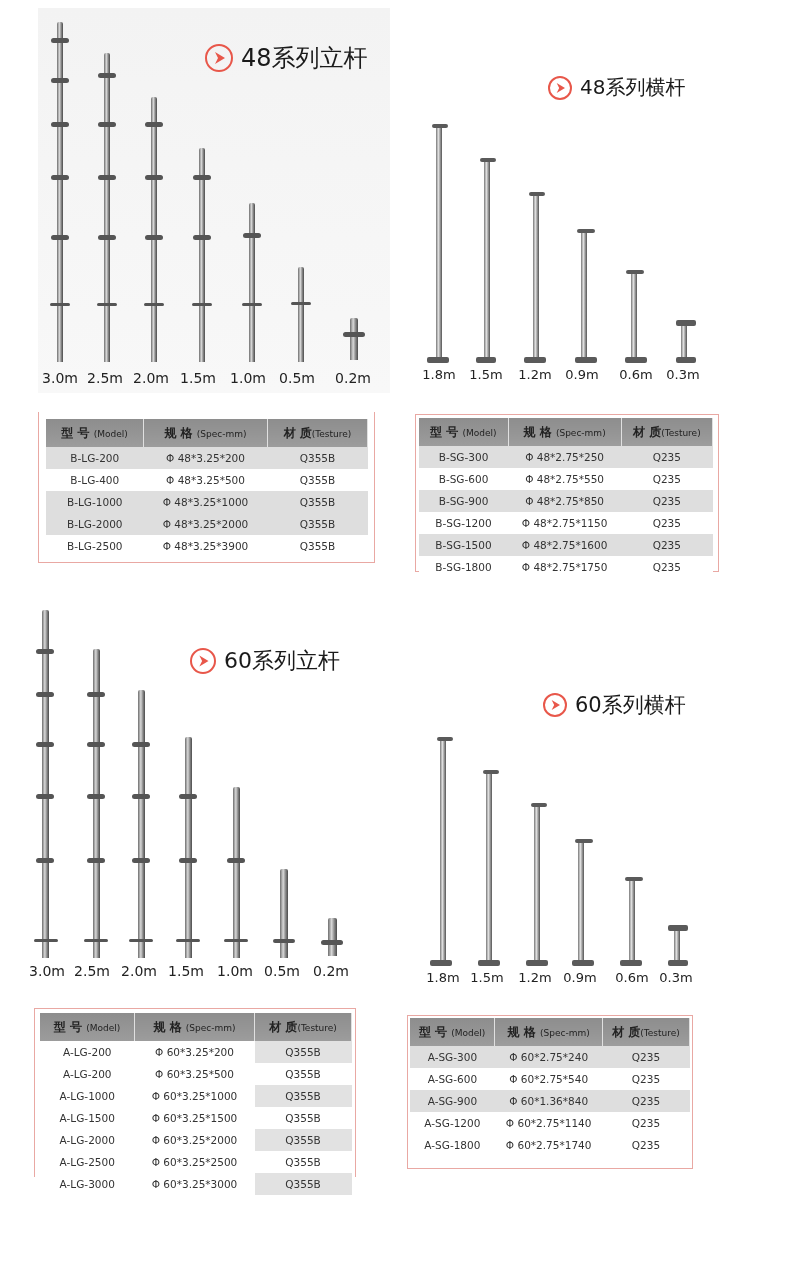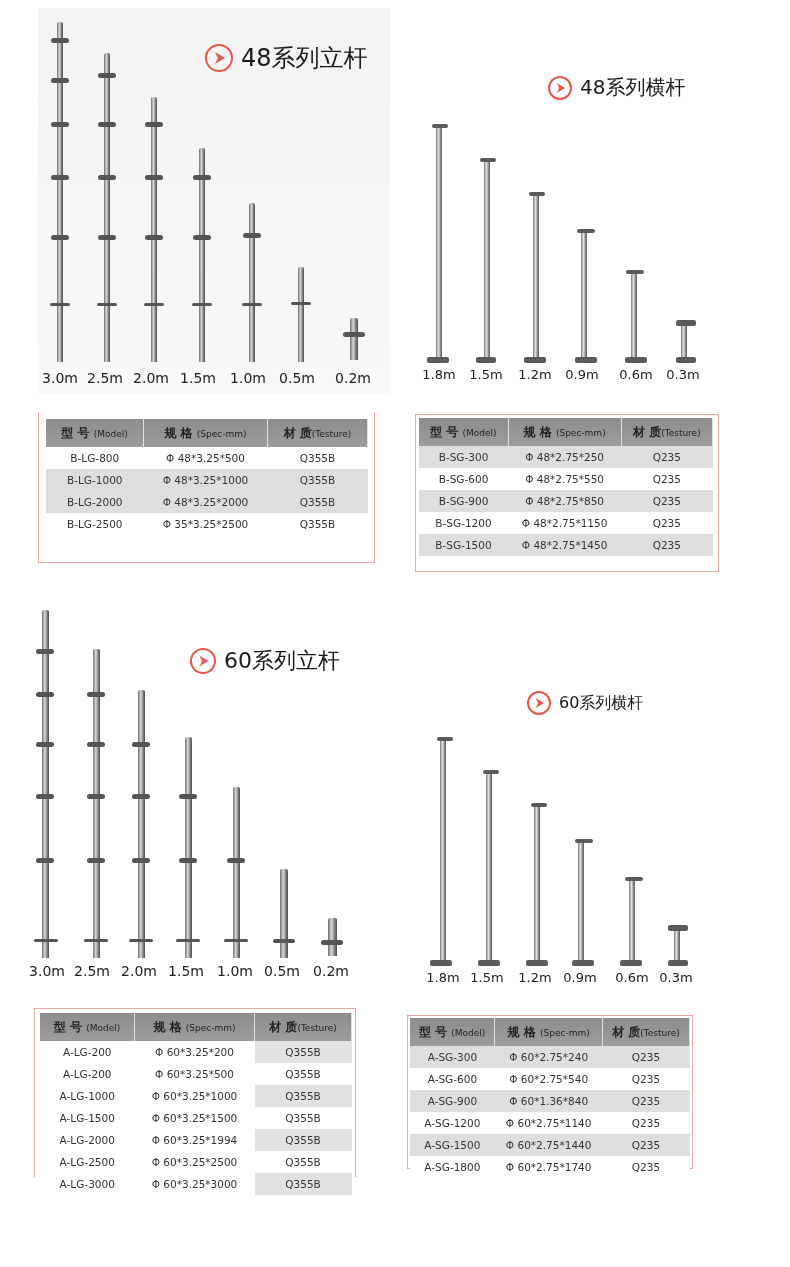--- a/index.html
+++ b/index.html
@@ -84,38 +84,43 @@
 <div class="tbox" style="left:38px;top:412px;width:335px;height:150px;border-top:none;border-right:1.5px solid #e9a8a3;"></div>
 <table class="spec" style="left:46px;top:419px;width:322px;">
   <thead>
       <tr>
     <th><span>型 号</span> <small>(Model)</small></th>
     <th><span>规 格</span> <small>(Spec-mm)</small></th>
     <th><span>材 质</span><small>(Testure)</small></th>
   </tr>
     </thead>
   <tbody>
-    <tr class="even">
-        <td>B-LG-800</td>
+    <tr class="odd">
+        <td>B-LG-200</td>
+        <td>Φ 48*3.25*200</td>
+        <td>Q355B</td>
+      </tr>
+    <tr class="even">
+        <td>B-LG-400</td>
         <td>Φ 48*3.25*500</td>
         <td>Q355B</td>
       </tr>
     <tr class="odd">
         <td>B-LG-1000</td>
         <td>Φ 48*3.25*1000</td>
         <td>Q355B</td>
       </tr>
     <tr class="odd">
         <td>B-LG-2000</td>
         <td>Φ 48*3.25*2000</td>
         <td>Q355B</td>
       </tr>
     <tr class="even">
         <td>B-LG-2500</td>
-        <td>Φ 35*3.25*2500</td>
+        <td>Φ 48*3.25*3900</td>
         <td>Q355B</td>
       </tr>
   </tbody>
 </table>
 
 <div class="title" style="left:548px;top:74px;font-size:20px;">
   <span class="arrow" style="width:24px;height:24px;">
     <svg viewBox="0 0 24 24">
         <path d="M8 6 L18 12 L8 18 L11 12 Z" fill="#e8574a"></path>
       </svg>
@@ -176,21 +181,26 @@
         <td>Φ 48*2.75*850</td>
         <td>Q235</td>
       </tr>
     <tr class="even">
         <td>B-SG-1200</td>
         <td>Φ 48*2.75*1150</td>
         <td>Q235</td>
       </tr>
     <tr class="odd">
         <td>B-SG-1500</td>
-        <td>Φ 48*2.75*1450</td>
+        <td>Φ 48*2.75*1600</td>
+        <td>Q235</td>
+      </tr>
+    <tr class="even">
+        <td>B-SG-1800</td>
+        <td>Φ 48*2.75*1750</td>
         <td>Q235</td>
       </tr>
   </tbody>
 </table>
 
 <div class="title" style="left:190px;top:646px;font-size:22px;">
   <span class="arrow" style="width:26px;height:26px;">
     <svg viewBox="0 0 24 24">
         <path d="M8 6 L18 12 L8 18 L11 12 Z" fill="#e8574a"></path>
       </svg>
@@ -269,37 +279,37 @@
         <td>Φ 60*3.25*1000</td>
         <td style="background:#e2e2e2">Q355B</td>
       </tr>
     <tr class="even">
         <td>A-LG-1500</td>
         <td>Φ 60*3.25*1500</td>
         <td>Q355B</td>
       </tr>
     <tr class="even">
         <td>A-LG-2000</td>
-        <td>Φ 60*3.25*1994</td>
+        <td>Φ 60*3.25*2000</td>
         <td style="background:#e2e2e2">Q355B</td>
       </tr>
     <tr class="even">
         <td>A-LG-2500</td>
         <td>Φ 60*3.25*2500</td>
         <td>Q355B</td>
       </tr>
     <tr class="even">
         <td>A-LG-3000</td>
         <td>Φ 60*3.25*3000</td>
         <td style="background:#e2e2e2">Q355B</td>
       </tr>
   </tbody>
 </table>
 
-<div class="title" style="left:527px;top:691px;font-size:16px;">
+<div class="title" style="left:543px;top:691px;font-size:21px;">
   <span class="arrow" style="width:24px;height:24px;">
     <svg viewBox="0 0 24 24">
         <path d="M8 6 L18 12 L8 18 L11 12 Z" fill="#e8574a"></path>
       </svg>
   </span>
   <span>60系列横杆</span>
 </div>
 <div>
   <div class="bar" style="left:440px;top:738px;height:225px;"></div>
     <div class="clamp" style="left:437px;top:737px;width:16px;height:4px;"></div>
@@ -352,24 +362,19 @@
     <tr class="odd">
         <td>A-SG-900</td>
         <td>Φ 60*1.36*840</td>
         <td>Q235</td>
       </tr>
     <tr class="even">
         <td>A-SG-1200</td>
         <td>Φ 60*2.75*1140</td>
         <td>Q235</td>
       </tr>
-    <tr class="odd">
-        <td>A-SG-1500</td>
-        <td>Φ 60*2.75*1440</td>
-        <td>Q235</td>
-      </tr>
     <tr class="even">
         <td>A-SG-1800</td>
         <td>Φ 60*2.75*1740</td>
         <td>Q235</td>
       </tr>
   </tbody>
 </table>
 
 </body></html>

